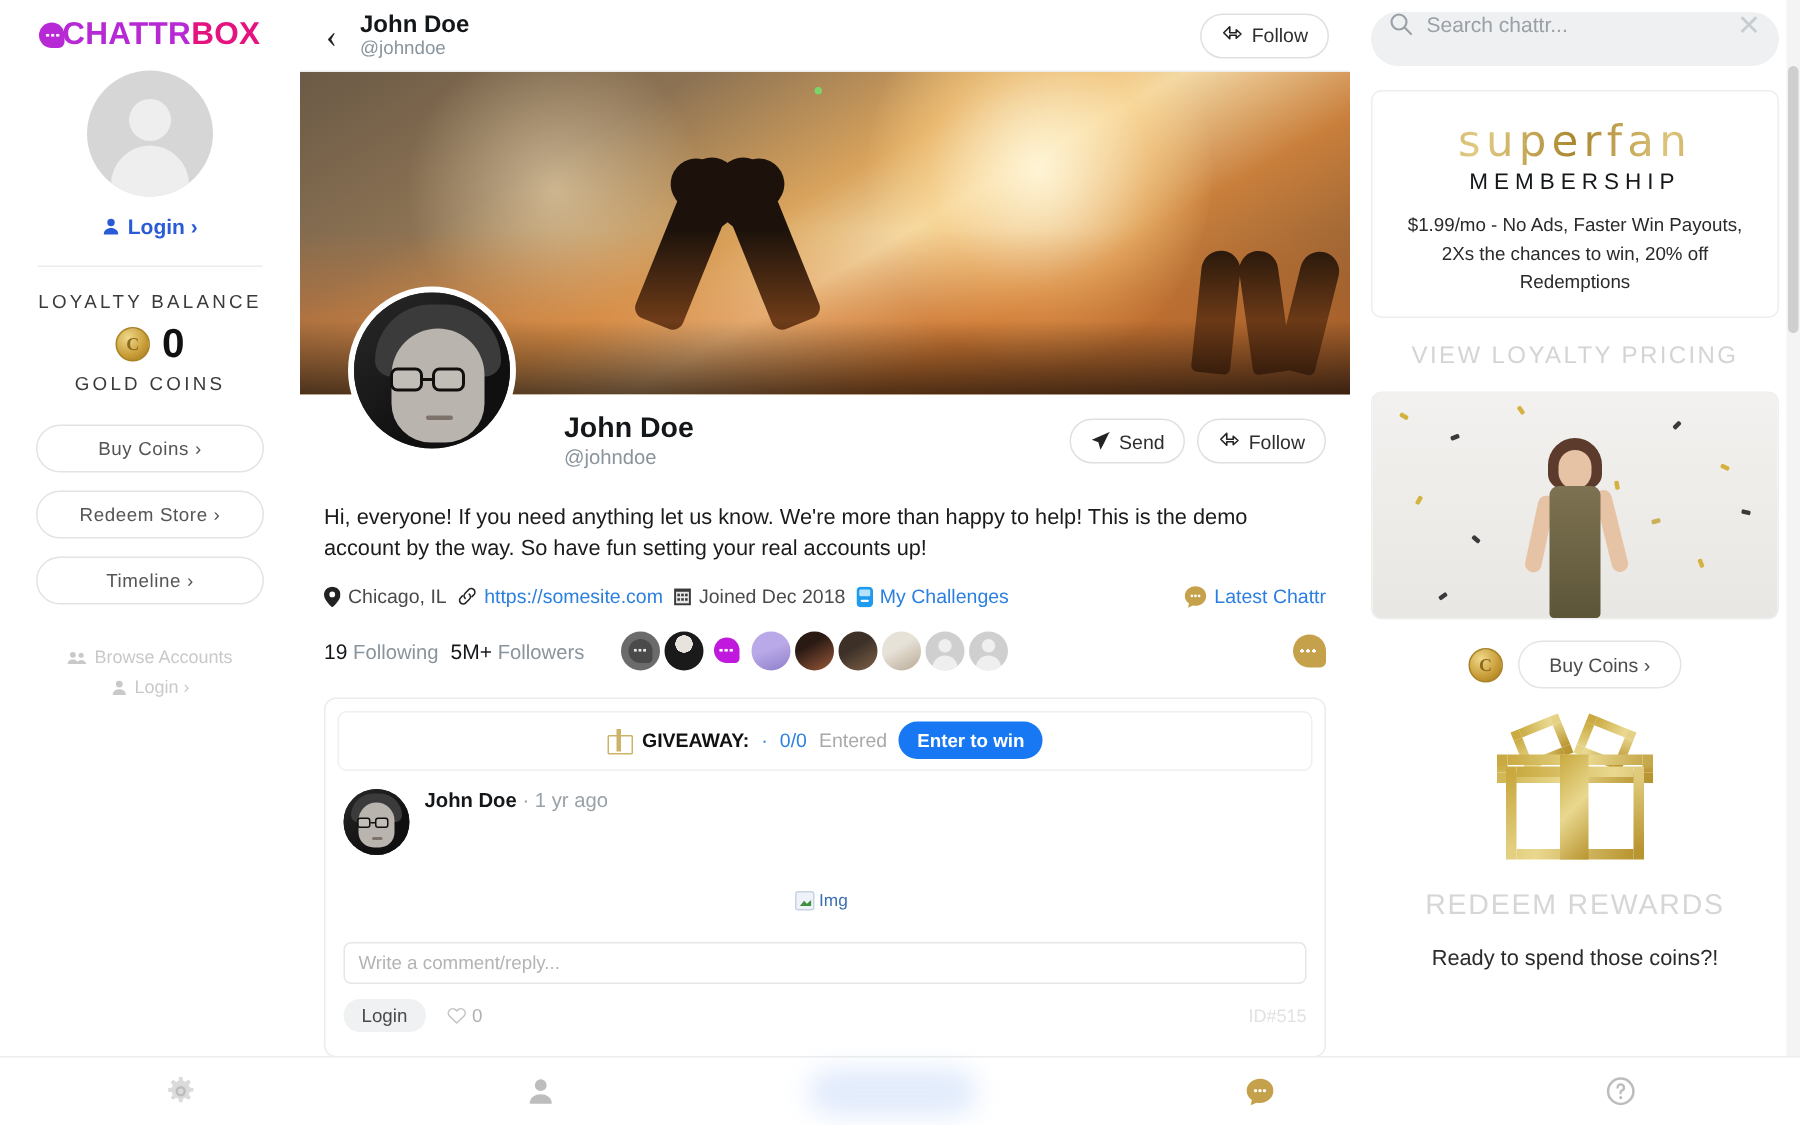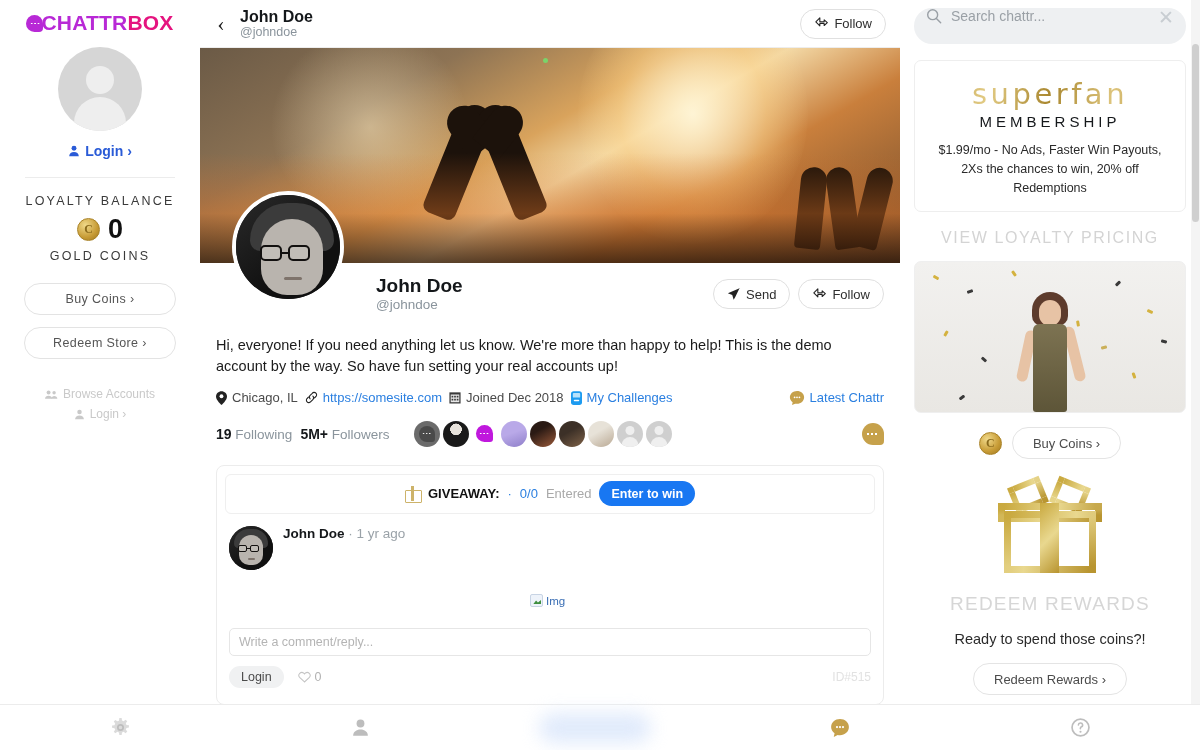--- a/index.html
+++ b/index.html
@@ -118,21 +118,21 @@
   .profile-actions { margin-left:auto; display:flex; gap:8px; padding-top:4px;}
 
   .bio { margin-top: 16px; font-size: 14.5px; line-height: 1.48; color:#1b1b1b; }
   .meta-row { display:flex; align-items:center; gap:7px; margin-top: 12px; font-size: 13px; color:#4a4a4a; flex-wrap:nowrap;}
   .meta-item { display:flex; align-items:center; gap:5px; white-space:nowrap; }
   .meta-link { color:#2a7fe0; }
   .meta-push { margin-left:auto; display:flex;align-items:center;gap:5px; color:#2a7fe0; font-size:13px;}
 
   .stats-row { display:flex; align-items:center; gap:8px; margin-top: 15px; }
   .stat { font-size:13.5px; color:#8a949c; }
-  .stat b { color:#14171a; font-weight:700; font-size:14px; }
+  .stat b { color:#14171a; font-weight:400; font-size:14px; }
   .friend-avatars { display:flex; gap:3px; margin-left: 16px; }
   .fa { width:26px;height:26px;border-radius:50%; overflow:hidden; position:relative; background:#cfcfcf; }
   .fa.generic:after{content:"";position:absolute;left:50%;top:5px;transform:translateX(-50%);width:9px;height:9px;border-radius:50%;background:#efefef;}
   .fa.generic:before{content:"";position:absolute;left:50%;top:16px;transform:translateX(-50%);width:17px;height:13px;border-radius:9px 9px 0 0;background:#efefef;}
   .fa-logo { background:#ffffff; display:flex;align-items:center;justify-content:center;}
   .fa-logo i { width:17px;height:17px;border-radius:50% 50% 3px 50%; background:#c018dd; display:block; position:relative;}
   .fa-logo i:after{content:"";position:absolute;left:3px;top:7px;width:10px;height:2.5px;
      background: radial-gradient(circle, #fff 45%, transparent 46%) 0 0/3.4px 3.4px repeat-x;}
   .fa-dark { background:#6b6b6b; display:flex;align-items:center;justify-content:center;}
   .fa-dark i { width:16px;height:16px;border-radius:50% 50% 3px 50%; background:#4a4a4a; display:block;position:relative;}
@@ -281,20 +281,21 @@
 
     <div class="loyalty-title">LOYALTY BALANCE</div>
     <div class="coin-row">
       <span class="coin">C</span>
       <span class="coin-count">0</span>
     </div>
     <div class="gold-coins">GOLD COINS</div>
 
     <div class="pill-btn">Buy Coins ›</div>
     <div class="pill-btn">Redeem Store ›</div>
+    <div class="pill-btn">Timeline ›</div>
 
     <div class="muted-link first">
       <span>
         <svg width="13" height="11" viewBox="0 0 20 14">
             <circle cx="5.5" cy="4" r="3" fill="#c9c9c9"></circle>
             <circle cx="14" cy="4.4" r="2.6" fill="#c9c9c9"></circle>
             <path d="M0 13.5c0-3 2.5-4.6 5.5-4.6S11 10.5 11 13.5z" fill="#c9c9c9"></path>
             <path d="M10 13.5c0-2.6 1.9-4.2 4.2-4.2S19 11 19 13.5z" fill="#c9c9c9"></path>
           </svg>
       </span>
@@ -576,23 +577,20 @@
     <div class="gift-big">
       <div class="gb-bow-l"></div>
         <div class="gb-bow-r"></div>
       <div class="gb-lid"></div>
         <div class="gb-box"></div>
         <div class="gb-ribbon"></div>
     </div>
 
     <div class="redeem-title">REDEEM REWARDS</div>
     <div class="redeem-sub">Ready to spend those coins?!</div>
-    <div class="redeem-btn-wrap">
-      <div class="buy-pill">Redeem Rewards ›</div>
-    </div>
 
     <div class="scrollbar-track">
       <div class="scrollbar-thumb"></div>
     </div>
   </aside>
 
   <nav class="bottom-nav">
     <div class="bn-item">
       <span>
         <svg width="19" height="19" viewBox="0 0 20 20">

